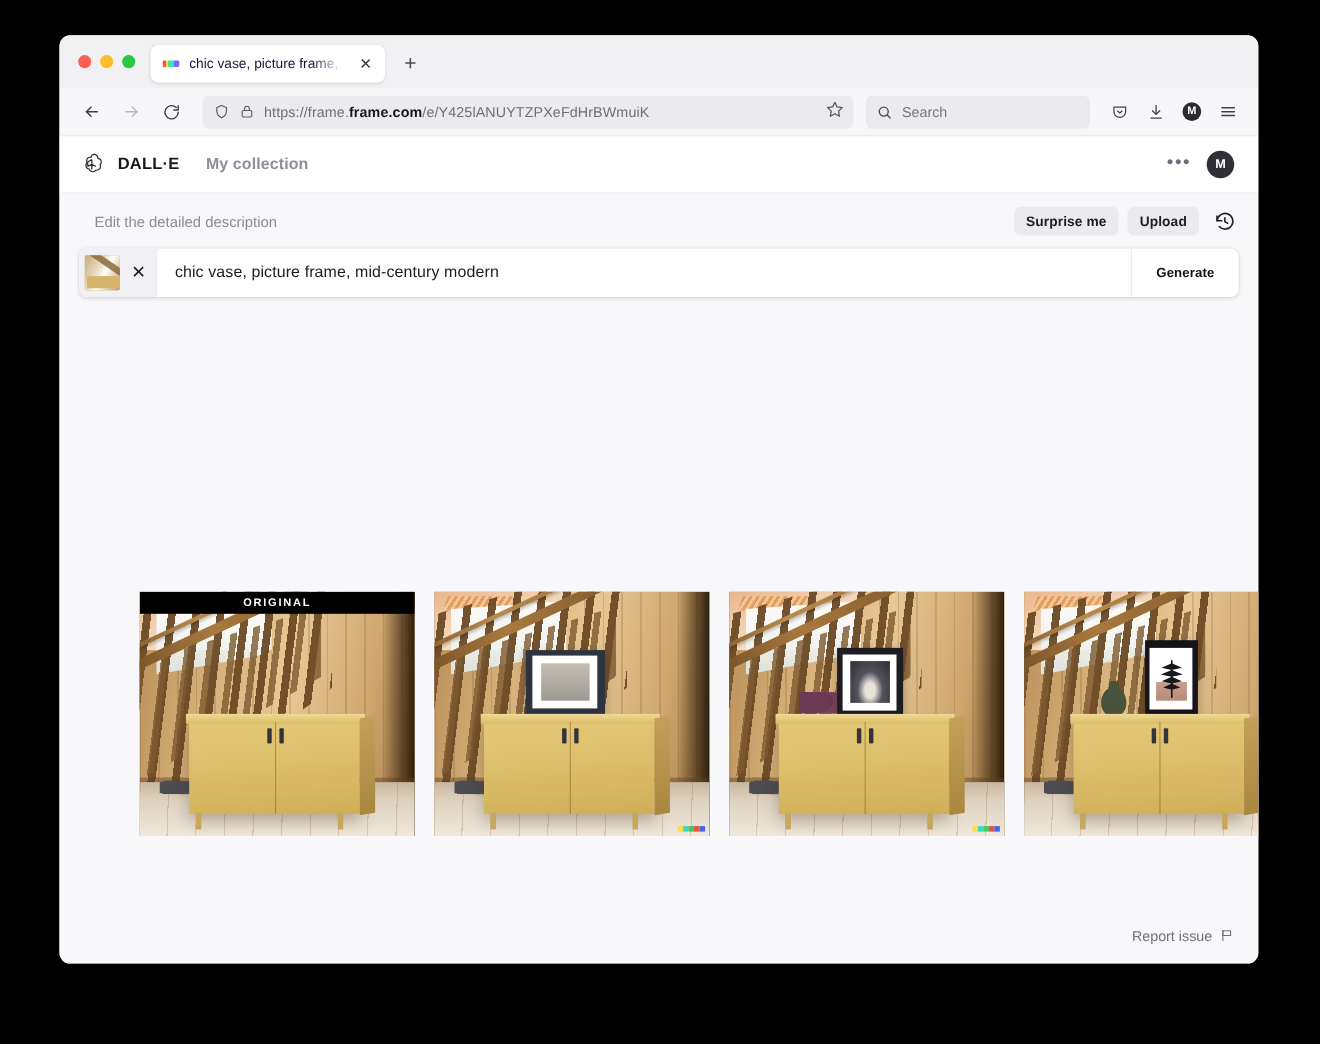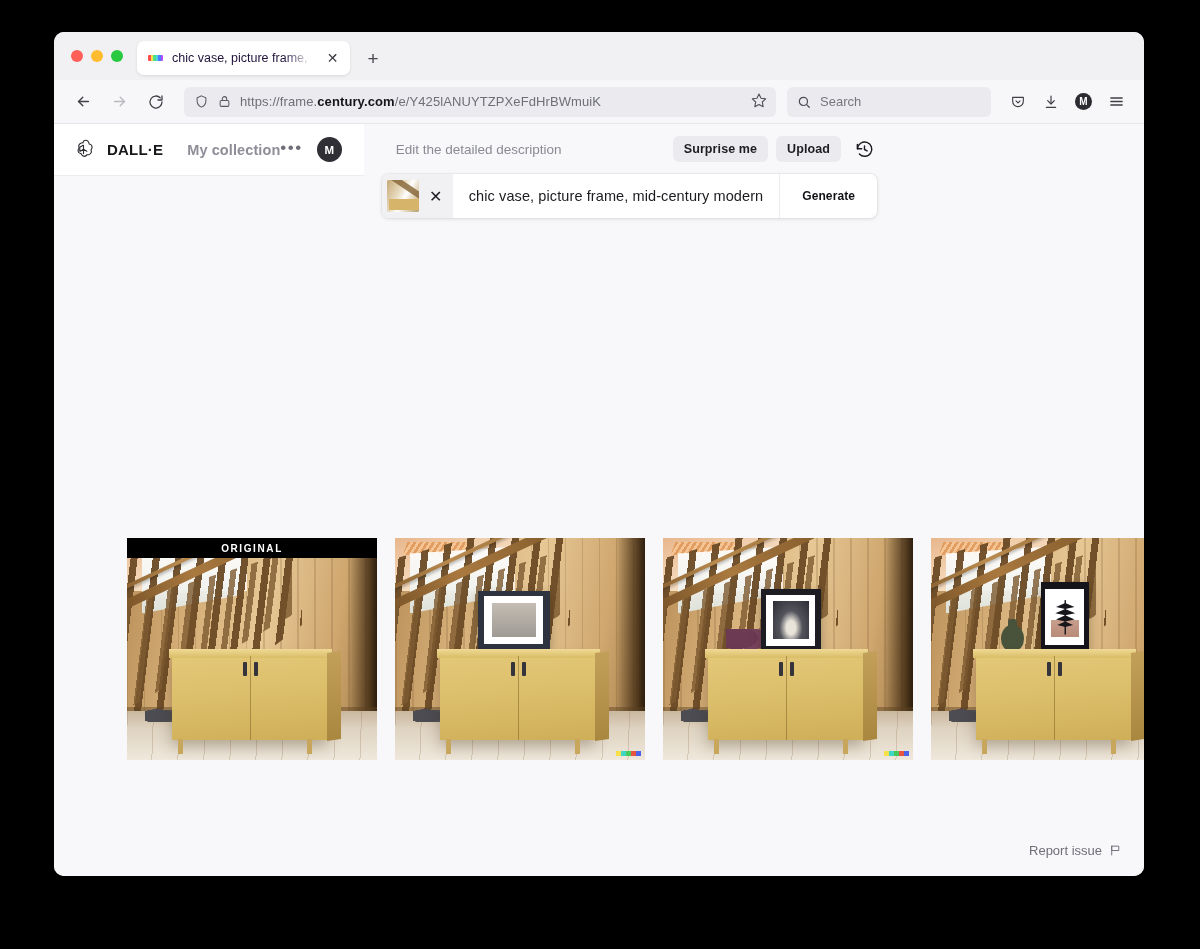--- a/index.html
+++ b/index.html
@@ -162,21 +162,21 @@
     background: #2b2b31; color: #fff;
     font-size: 10px; font-weight: 700;
     display: flex; align-items: center; justify-content: center;
   }
 
   
   #page {
     flex: 1;
     background: #f8f8fa;
     display: flex;
-    flex-direction: row;
+    flex-direction: column;
     position: relative;
     overflow: hidden;
   }
 
   
   #app-header {
     height: 52px;
     background: #ffffff;
     display: flex;
     align-items: center;
@@ -545,21 +545,21 @@
         <svg width="15" height="15" viewBox="0 0 24 24" fill="none" stroke="currentColor" stroke-width="1.7">
             <path d="M12 3l7 3v5c0 4.5-3 8-7 10-4-2-7-5.5-7-10V6z"></path>
           </svg>
       </span>
       <span style="display:flex;color:#5a5a63;">
         <svg width="13" height="13" viewBox="0 0 24 24" fill="none" stroke="currentColor" stroke-width="1.9">
             <rect x="4" y="10" width="16" height="11" rx="2"></rect>
             <path d="M8 10V7a4 4 0 0 1 8 0v3"></path>
           </svg>
       </span>
-      <span id="url-text"><span>https://frame.</span><b>century.com</b><span>/e/Y425lANUYTZPXeFdHrBWmuiK</span></span>
+      <span id="url-text"><span>https://frame.</span><b>frame.com</b><span>/e/Y425lANUYTZPXeFdHrBWmuiK</span></span>
       <span id="bookmark-star">
         <svg width="16" height="16" viewBox="0 0 24 24" fill="none" stroke="currentColor" stroke-width="1.7" stroke-linejoin="round">
             <polygon points="12 3 15 9.3 22 10.2 17 15 18.2 22 12 18.7 5.8 22 7 15 2 10.2 9 9.3"></polygon>
           </svg>
       </span>
     </div>
 
     <div id="search-bar">
       <span style="display:flex;color:#4d4d56;">
         <svg width="14" height="14" viewBox="0 0 24 24" fill="none" stroke="currentColor" stroke-width="2.1" stroke-linecap="round">

